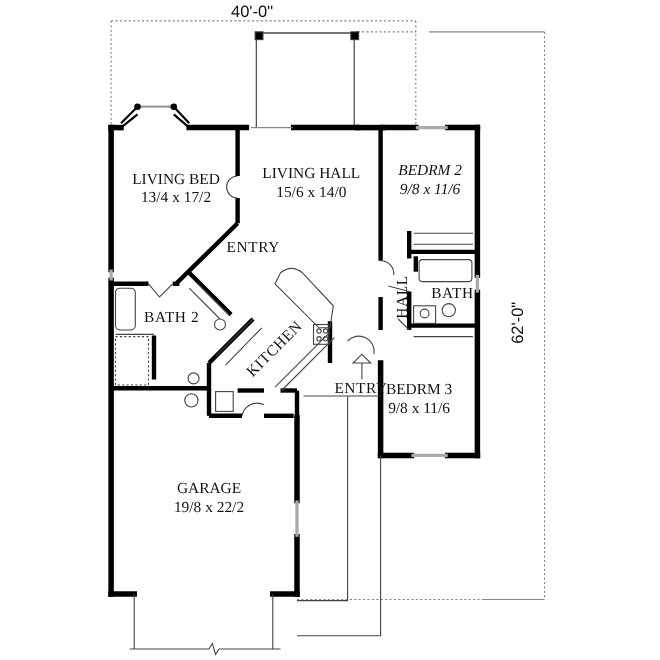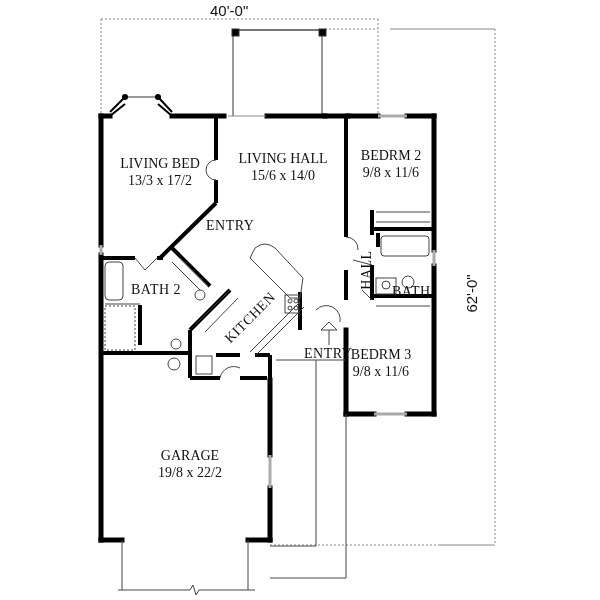--- a/index.html
+++ b/index.html
@@ -168,37 +168,37 @@
     <path d="M362 290 L372 300"></path>
     <path d="M353 260 L372 265"></path>
   </g>
 </svg>
 
 <div class="dim" style="left:210px; top:2px; font-size:15px;">40'-0"</div>
 <div class="dim" style="left:452px; top:285px; transform:rotate(-90deg); transform-origin:center;">62'-0"</div>
 
 <div class="room" style="left:106px; top:155px; width:108px;">
   <span class="name">LIVING BED</span>
-  <span class="size">13/3 x 17/2</span>
+  <span class="size">13/4 x 17/2</span>
 </div>
 <div class="room" style="left:224px; top:150px; width:118px;">
   <span class="name">LIVING HALL</span>
   <span class="size">15/6 x 14/0</span>
 </div>
-<div class="room" style="left:350px; top:147px; width:82px;">
+<div class="room" style="left:350px; top:147px; width:82px;font-style:italic;">
   <span class="name">BEDRM 2</span>
   <span class="size">9/8 x 11/6</span>
 </div>
 <div class="room" style="left:350px; top:346px; width:62px;">
   <span class="name">BEDRM 3</span>
   <span class="size">9/8 x 11/6</span>
 </div>
-<div class="room" style="left:130px; top:447px; width:120px;">
+<div class="room" style="left:130px; top:436px; width:120px;">
   <span class="name">GARAGE</span>
   <span class="size">19/8 x 22/2</span>
 </div>
 
 <div class="lbl" style="left:206px; top:218px;">ENTRY</div>
 <div class="lbl" style="left:218px; top:310px; transform:rotate(-45deg); transform-origin:center;">KITCHEN</div>
 <div class="lbl" style="left:131px; top:282px;">BATH 2</div>
-<div class="lbl" style="left:392px; top:260px;margin-top:24px;">BATH</div>
+<div class="lbl" style="left:392px; top:260px;">BATH</div>
 <div class="lbl" style="left:347px; top:262px; transform:rotate(-90deg); transform-origin:center;">HALL</div>
 <div class="lbl" style="left:304px; top:346px; font-size:14px;">ENTRY</div>
 
 </body></html>

